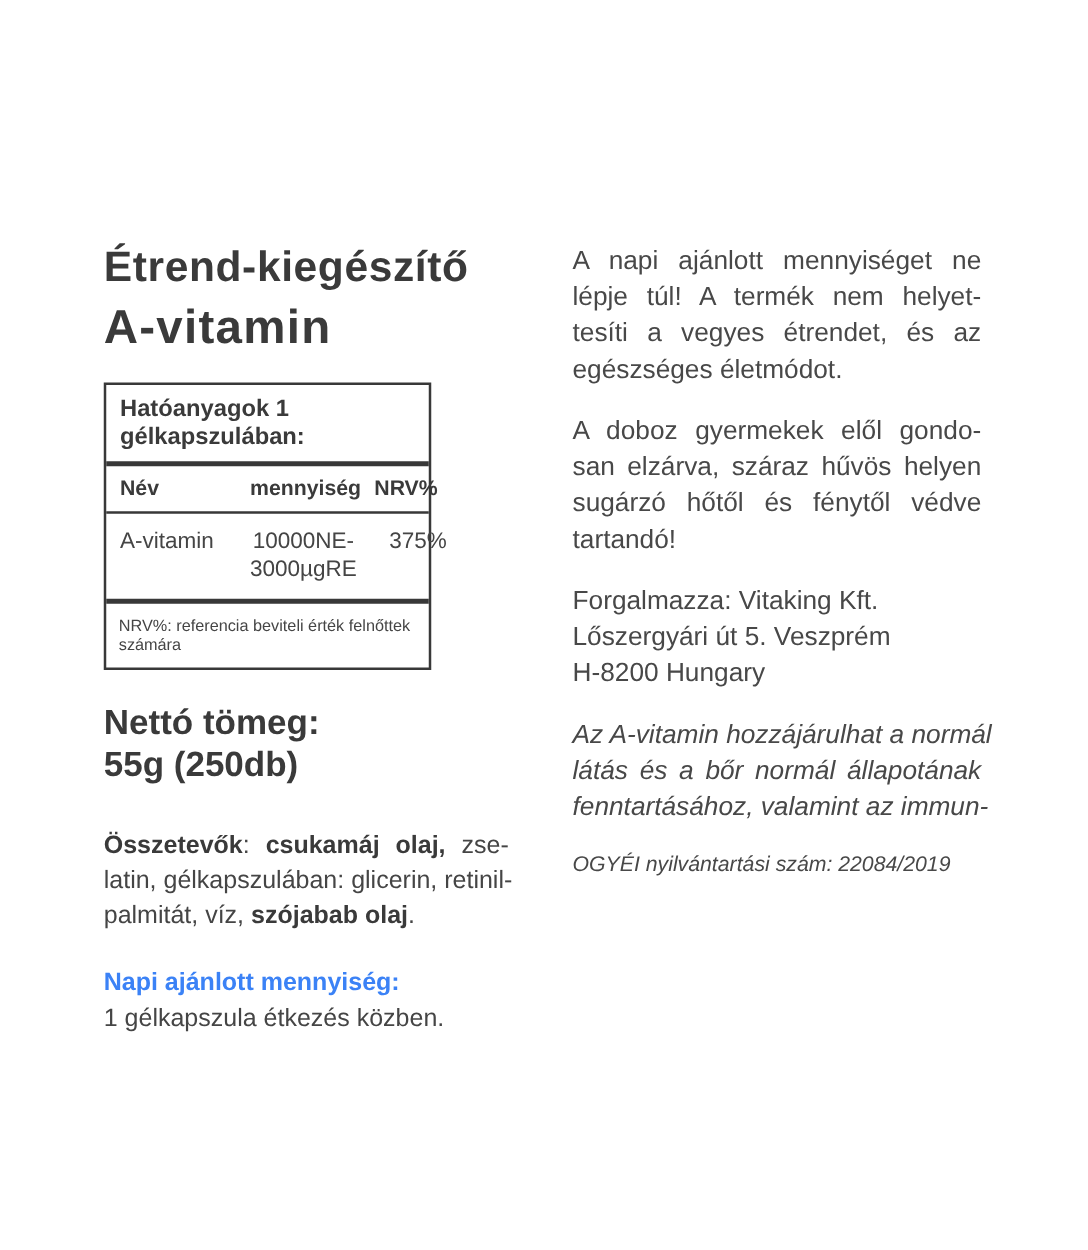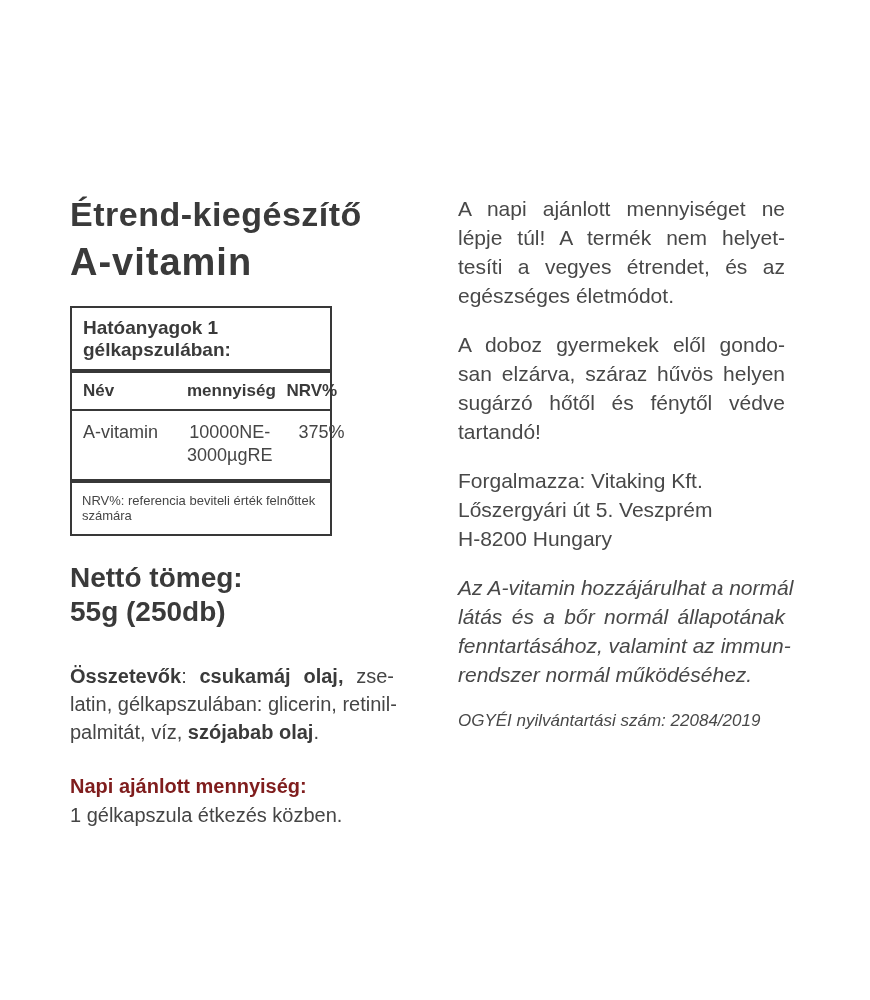--- a/index.html
+++ b/index.html
@@ -4,40 +4,40 @@
 <style>
   html,body{margin:0;padding:0;}
   body{
     width:870px;height:1000px;background:#ffffff;
     font-family:"Liberation Sans","DejaVu Sans",sans-serif;
     color:#454545;position:relative;overflow:hidden;
   }
   .sheet{position:absolute;inset:0;}
 
   
-  .col-left{position:absolute;left:70px;top:193px;width:330px;}
+  .col-left{position:absolute;left:83px;top:193px;width:330px;}
   .brand1{font-size:34px;font-weight:bold;color:#3a3a3a;letter-spacing:.5px;line-height:42px;}
   .brand2{font-size:38px;font-weight:bold;color:#3a3a3a;letter-spacing:1px;line-height:46px;margin-top:4px;}
 
   .stable{margin-top:21px;width:262px;border:2px solid #383838;box-sizing:border-box;background:#fff;}
   .st-title{font-size:19px;font-weight:bold;color:#3a3a3a;padding:9px 11px 8px 11px;border-bottom:4px solid #383838;}
   .st-head,.st-row{display:grid;grid-template-columns:104px 1fr 72px;align-items:start;}
   .st-head{padding:8px 11px;border-bottom:2px solid #383838;font-weight:bold;color:#3a3a3a;font-size:17px;}
   .st-head .c2{text-align:center;}
   .st-head .c3{text-align:center;}
   .st-row{padding:10px 11px 12px 11px;border-bottom:4px solid #383838;font-size:18px;line-height:23px;}
   .st-row .c2{text-align:center;}
   .st-row .c3{text-align:right;}
   .st-foot{font-size:13px;padding:10px 10px 11px 10px;color:#454545;}
 
   .netw{margin-top:25px;font-size:28px;font-weight:bold;color:#3a3a3a;line-height:34px;}
 
   .ingredients{margin-top:33px;font-size:20px;line-height:28px;width:324px;}
   .dosage{margin-top:26px;font-size:20px;line-height:29px;}
-  .dosage .bold{font-weight:bold;color:#7f1d1d;}
+  .dosage .bold{font-weight:bold;color:#3b82f6;}
 
   
   .col-right{position:absolute;left:458px;top:194px;width:327px;}
   .para{font-size:21px;line-height:29px;margin-bottom:20px;color:#484848;}
   .para.italic{font-style:italic;}
   .para.small{font-size:17px;line-height:24px;margin-top:4px;}
 
   
   .tline{white-space:nowrap;}
   .tline.just{text-align:justify;text-align-last:justify;}
@@ -106,20 +106,19 @@
       </div>
       <div class="para">
         <div class="tline">Forgalmazza: Vitaking Kft.</div>
         <div class="tline">Lőszergyári út 5. Veszprém</div>
         <div class="tline">H-8200 Hungary</div>
       </div>
       <div class="para italic">
         <div class="tline just">Az A-vitamin hozzájárulhat a normál</div>
         <div class="tline just">látás és a bőr normál állapotának</div>
         <div class="tline just">fenntartásához, valamint az immun-</div>
-        <div class="tline">rendszer normál működéséhez.</div>
       </div>
       <div class="para italic small">
         <div class="tline">OGYÉI nyilvántartási szám: 22084/2019</div>
       </div>
     </div>
 
 </div>
 
 </body></html>

